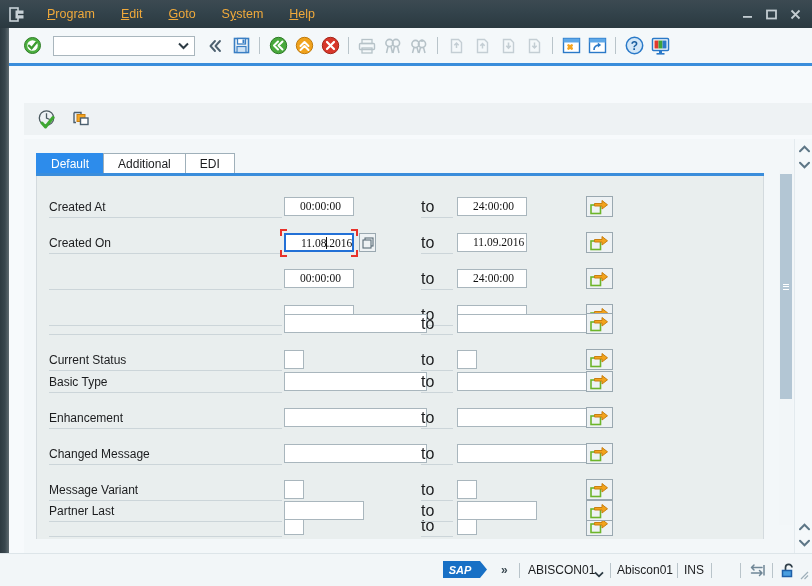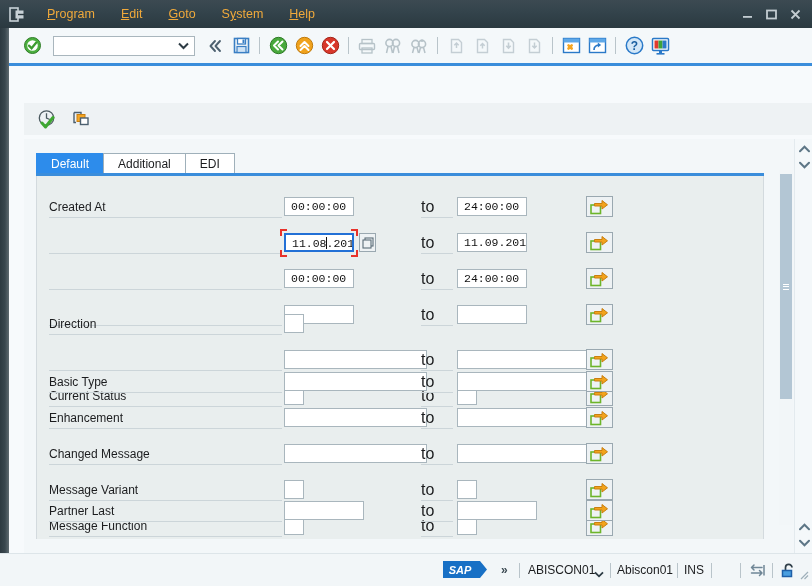--- a/index.html
+++ b/index.html
@@ -169,25 +169,25 @@
   }
   .frow .rule {
     position: absolute; left: 12px; bottom: 0;
     height: 1px; background: #ccd5d9;
   }
   .inp {
     position: absolute;
     height: 19px;
     background: #ffffff;
     border: 1px solid #a9b6bd;
-    font-family: Liberation Mono, monospace;
+    font-family: Liberation Serif, serif;
     font-size: 11.5px;
     color: #111;
     line-height: 17px;
-    padding-left: 6px;
+    padding-left: 15px;
     white-space: nowrap;
     overflow: hidden;
   }
   .inp.focused {
     border: 2px solid #2270d6;
     background: #ffffff;
     z-index: 4;
   }
   .to-lbl {
     position: absolute;
@@ -490,20 +490,21 @@
             <div style="position: absolute; left: 384px; bottom: 0px; height: 1px; width: 32px; background: rgb(204, 213, 217);"></div>
             <div class="inp" style="left: 420px; width: 70px; top: 1px;">24:00:00</div>
             <div class="msel" style="left: 549px; top: 0px;">
               <svg width="19" height="16" viewBox="0 0 19 16">
                 <rect x="1" y="6" width="9.5" height="8.5" fill="none" stroke="#6db52a" stroke-width="1.6"></rect>
                 <path d="M4.5 4.5 H12 V1.5 L17.5 5.8 L12 10 V7 H4.5 Z" fill="#f2a31c" stroke="#c97f10" stroke-width="1"></path>
               </svg>
             </div>
           </div>
           <div class="frow">
+            <div class="lbl">Created On</div>
             <div class="rule" style="width: 233px;"></div>
             <div class="inp focused" style="left: 247px; width: 70px; top: 1px;">11.08.2016</div>
             <div style="position: absolute; width: 7px; height: 7px; z-index: 6; left: 243px; top: -3px;">
               <i style="position:absolute;background:#e8322a;width:7px;height:2px;top:0;left:0;"></i>
               <i style="position:absolute;background:#e8322a;width:2px;height:7px;top:0;left:0;"></i>
             </div>
             <div style="position: absolute; width: 7px; height: 7px; z-index: 6; left: 314px; top: -3px;">
               <i style="position:absolute;background:#e8322a;width:7px;height:2px;top:0;right:0;"></i>
               <i style="position:absolute;background:#e8322a;width:2px;height:7px;top:0;right:0;"></i>
             </div>
@@ -554,25 +555,20 @@
             <div class="msel" style="left: 549px; top: 0px;">
               <svg width="19" height="16" viewBox="0 0 19 16">
                 <rect x="1" y="6" width="9.5" height="8.5" fill="none" stroke="#6db52a" stroke-width="1.6"></rect>
                 <path d="M4.5 4.5 H12 V1.5 L17.5 5.8 L12 10 V7 H4.5 Z" fill="#f2a31c" stroke="#c97f10" stroke-width="1"></path>
               </svg>
             </div>
           </div>
         </div>
         <div class="rowgroup" style="top: 123px;">
           <div class="frow">
-            <div class="lbl">Direction</div>
-            <div class="rule" style="width: 233px;"></div>
-            <div class="inp" style="left: 247px; width: 20px; top: 1px;"></div>
-          </div>
-          <div class="frow">
             <div class="rule" style="width: 233px;"></div>
             <div class="inp" style="left: 247px; width: 143px; top: 1px;"></div>
             <div class="to-lbl" style="left: 384px;">to</div>
             <div style="position: absolute; left: 384px; bottom: 0px; height: 1px; width: 32px; background: rgb(204, 213, 217);"></div>
             <div class="inp" style="left: 420px; width: 143px; top: 1px;"></div>
             <div class="msel" style="left: 549px; top: 0px;">
               <svg width="19" height="16" viewBox="0 0 19 16">
                 <rect x="1" y="6" width="9.5" height="8.5" fill="none" stroke="#6db52a" stroke-width="1.6"></rect>
                 <path d="M4.5 4.5 H12 V1.5 L17.5 5.8 L12 10 V7 H4.5 Z" fill="#f2a31c" stroke="#c97f10" stroke-width="1"></path>
               </svg>
@@ -644,21 +640,20 @@
             <div style="position: absolute; left: 384px; bottom: 0px; height: 1px; width: 32px; background: rgb(204, 213, 217);"></div>
             <div class="inp" style="left: 420px; width: 20px; top: 1px;"></div>
             <div class="msel" style="left: 549px; top: 0px;">
               <svg width="19" height="16" viewBox="0 0 19 16">
                 <rect x="1" y="6" width="9.5" height="8.5" fill="none" stroke="#6db52a" stroke-width="1.6"></rect>
                 <path d="M4.5 4.5 H12 V1.5 L17.5 5.8 L12 10 V7 H4.5 Z" fill="#f2a31c" stroke="#c97f10" stroke-width="1"></path>
               </svg>
             </div>
           </div>
           <div class="frow">
-            <div class="lbl">Message Function</div>
             <div class="rule" style="width: 233px;"></div>
             <div class="inp" style="left: 247px; width: 20px; top: 1px;"></div>
             <div class="to-lbl" style="left: 384px;">to</div>
             <div style="position: absolute; left: 384px; bottom: 0px; height: 1px; width: 32px; background: rgb(204, 213, 217);"></div>
             <div class="inp" style="left: 420px; width: 20px; top: 1px;"></div>
             <div class="msel" style="left: 549px; top: 0px;">
               <svg width="19" height="16" viewBox="0 0 19 16">
                 <rect x="1" y="6" width="9.5" height="8.5" fill="none" stroke="#6db52a" stroke-width="1.6"></rect>
                 <path d="M4.5 4.5 H12 V1.5 L17.5 5.8 L12 10 V7 H4.5 Z" fill="#f2a31c" stroke="#c97f10" stroke-width="1"></path>
               </svg>

